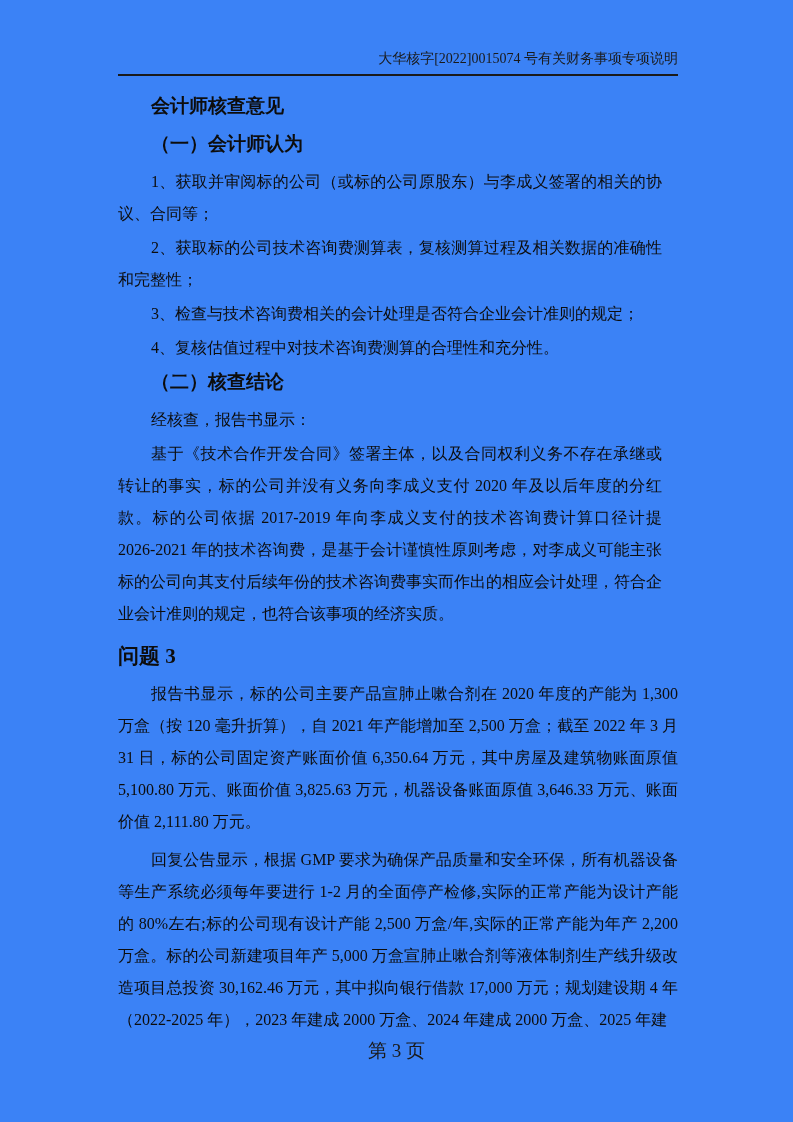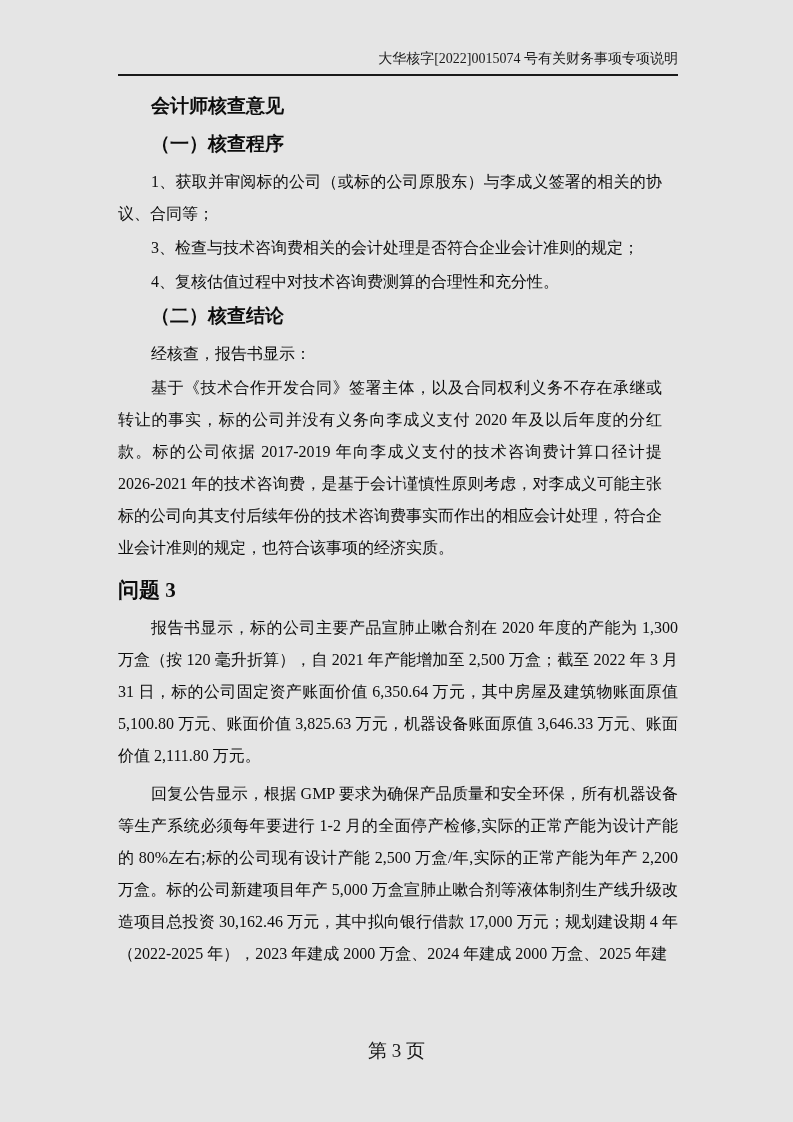--- a/index.html
+++ b/index.html
@@ -4,21 +4,21 @@
 <style>
   html, body {
     margin: 0;
     padding: 0;
     background: #ffffff;
   }
   .page {
     position: relative;
     width: 793px;
     height: 1122px;
-    background: #e5e5e5;
+    background: #3b82f6;
     color: #111111;
     font-family: "Liberation Serif", "DejaVu Serif", serif;
     overflow: hidden;
   }
   .page-header {
     position: absolute;
     top: 50px;
     left: 118px;
     right: 115px;
     text-align: right;
@@ -76,24 +76,25 @@
 
 <div class="page">
 
   <div class="page-header">
     <span>大华核字[2022]0015074 号有关财务事项专项说明</span>
   </div>
 
   <div class="doc-body">
     <h2 class="blk heading">会计师核查意见</h2>
 
-    <h3 class="blk heading">（一）核查程序</h3>
+    <h3 class="blk heading">（一）会计师认为</h3>
 
     <p class="blk para">1、获取并审阅标的公司（或标的公司原股东）与李成义签署的相关的协议、合同等；</p>
 
+    <p class="blk para">2、获取标的公司技术咨询费测算表，复核测算过程及相关数据的准确性和完整性；</p>
 
     <p class="blk para">3、检查与技术咨询费相关的会计处理是否符合企业会计准则的规定；</p>
 
     <p class="blk para">4、复核估值过程中对技术咨询费测算的合理性和充分性。</p>
 
     <h3 class="blk heading">（二）核查结论</h3>
 
     <p class="blk para">经核查，报告书显示：</p>
 
     <p class="blk para">基于《技术合作开发合同》签署主体，以及合同权利义务不存在承继或转让的事实，标的公司并没有义务向李成义支付 2020 年及以后年度的分红款。标的公司依据 2017-2019 年向李成义支付的技术咨询费计算口径计提 2026-2021 年的技术咨询费，是基于会计谨慎性原则考虑，对李成义可能主张标的公司向其支付后续年份的技术咨询费事实而作出的相应会计处理，符合企业会计准则的规定，也符合该事项的经济实质。</p>

